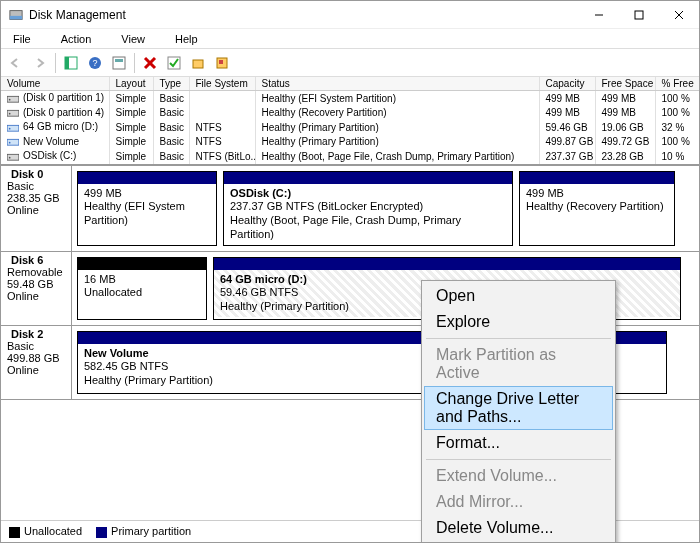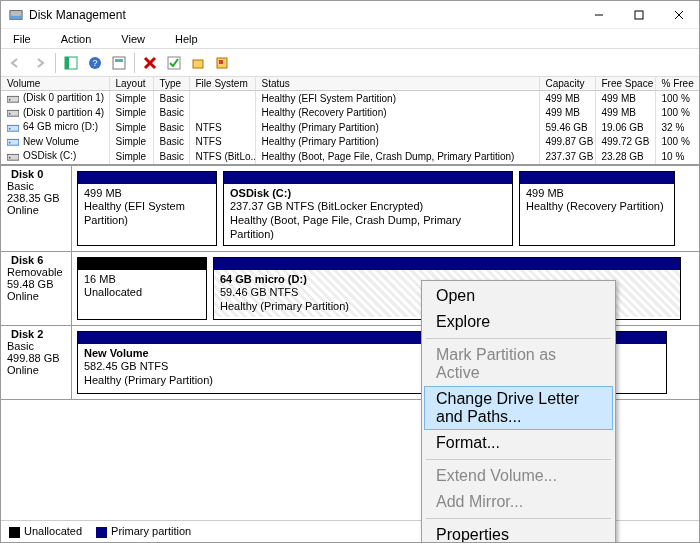--- a/index.html
+++ b/index.html
@@ -358,19 +358,20 @@
 <div class="ctx">
   <div class="ci">Open</div>
   <div class="ci">Explore</div>
   <div class="csep"></div>
   <div class="ci dis">Mark Partition as Active</div>
   <div class="ci hl">Change Drive Letter and Paths...</div>
   <div class="ci">Format...</div>
   <div class="csep"></div>
   <div class="ci dis">Extend Volume...</div>
   <div class="ci dis">Add Mirror...</div>
+  <div class="ci">Delete Volume...</div>
   <div class="csep"></div>
   <div class="ci">Properties</div>
   <div class="csep"></div>
 
 </div>
 
 </div>
 
 </body></html>

